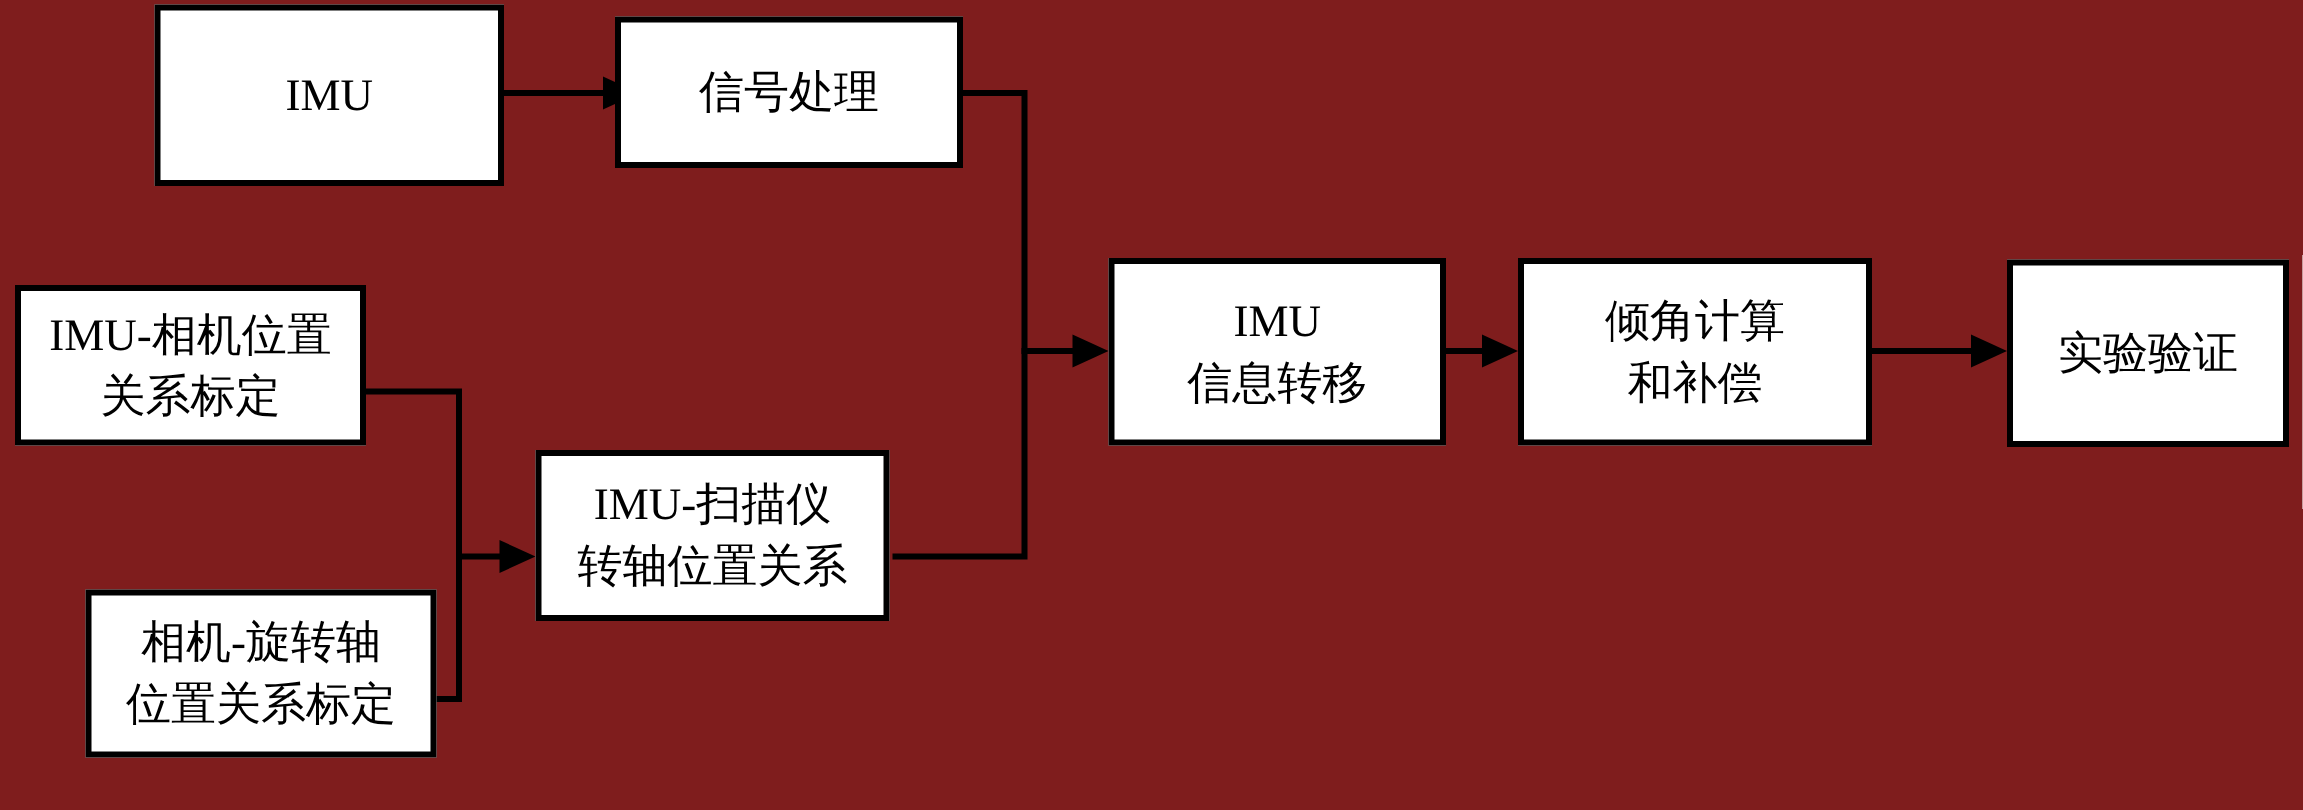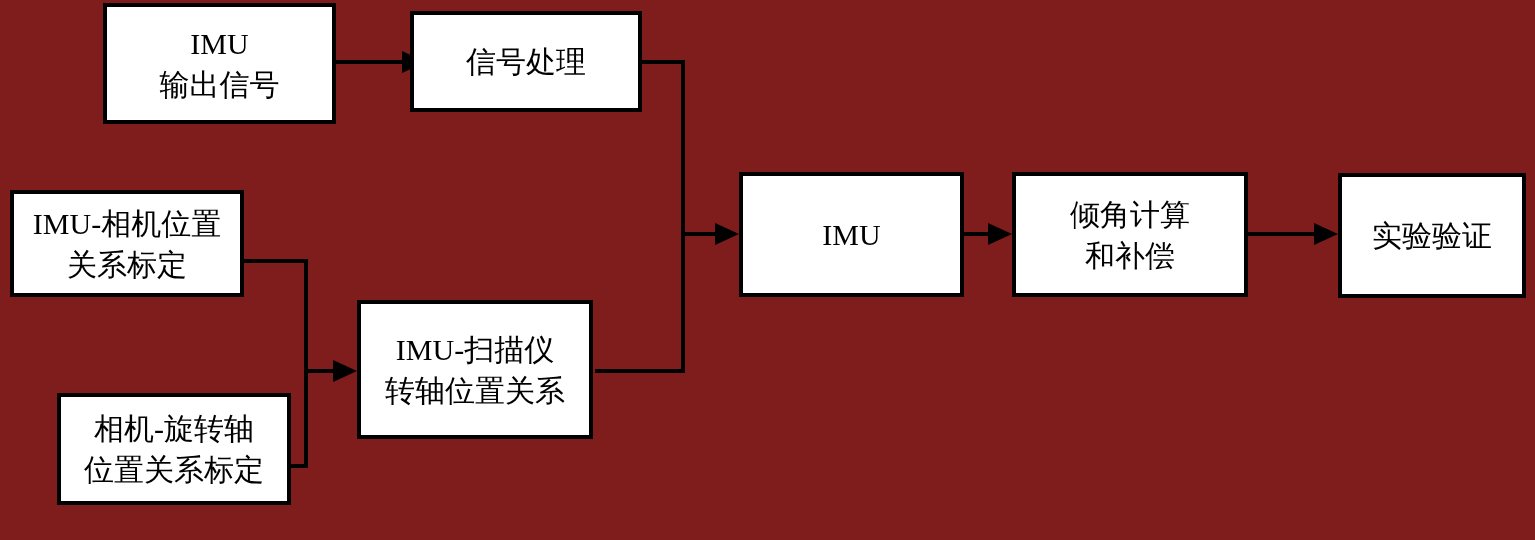--- a/index.html
+++ b/index.html
@@ -34,21 +34,21 @@
     text-align: center;
     color: #000000;
     font-size: 30px;
     line-height: 41px;
     white-space: nowrap;
   }
   #node-imu-output      { left: 103px;  top: 3px;   width: 233px; height: 121px; }
   #node-signal-proc     { left: 410px;  top: 11px;  width: 232px; height: 101px; }
   #node-imu-camera      { left: 10px;   top: 190px; width: 234px; height: 107px; }
   #node-camera-axis     { left: 10px;   top: 393px; width: 234px; height: 112px; margin-left: 47px; }
-  #node-imu-scanner     { left: 357px;  top: 300px; width: 236px; height: 139px; }
+  #node-imu-scanner     { left: 357px;  top: 300px; width: 236px; height: 114px; }
   #node-imu-transfer    { left: 739px;  top: 172px; width: 225px; height: 125px; }
   #node-tilt-comp       { left: 1012px; top: 172px; width: 236px; height: 125px; }
   #node-experiment      { left: 1338px; top: 173px; width: 188px; height: 125px; }
 </style>
 </head>
 <body>
 
 <div class="canvas">
 
   <svg class="connectors" viewBox="0 0 1535 540" xmlns="http://www.w3.org/2000/svg">
@@ -82,21 +82,20 @@
     </g>
 
     <g>
       <line x1="1246" y1="234" x2="1316" y2="234" stroke="#000000" stroke-width="4"></line>
       <polygon points="1338,234 1314,223 1314,245" fill="#000000"></polygon>
     </g>
   </svg>
 
   <div class="node" id="node-imu-output">
     <span>IMU</span>
-    <span>输出信号</span>
   </div>
 
   <div class="node" id="node-signal-proc">
     <span>信号处理</span>
   </div>
 
   <div class="node" id="node-imu-camera">
     <span>IMU-相机位置</span>
     <span>关系标定</span>
   </div>
@@ -106,20 +105,21 @@
     <span>位置关系标定</span>
   </div>
 
   <div class="node" id="node-imu-scanner">
     <span>IMU-扫描仪</span>
     <span>转轴位置关系</span>
   </div>
 
   <div class="node" id="node-imu-transfer">
     <span>IMU</span>
+    <span>信息转移</span>
   </div>
 
   <div class="node" id="node-experiment">
     <span>实验验证</span>
   </div>
 
   <div class="node" id="node-tilt-comp">
     <span>倾角计算</span>
     <span>和补偿</span>
   </div>

